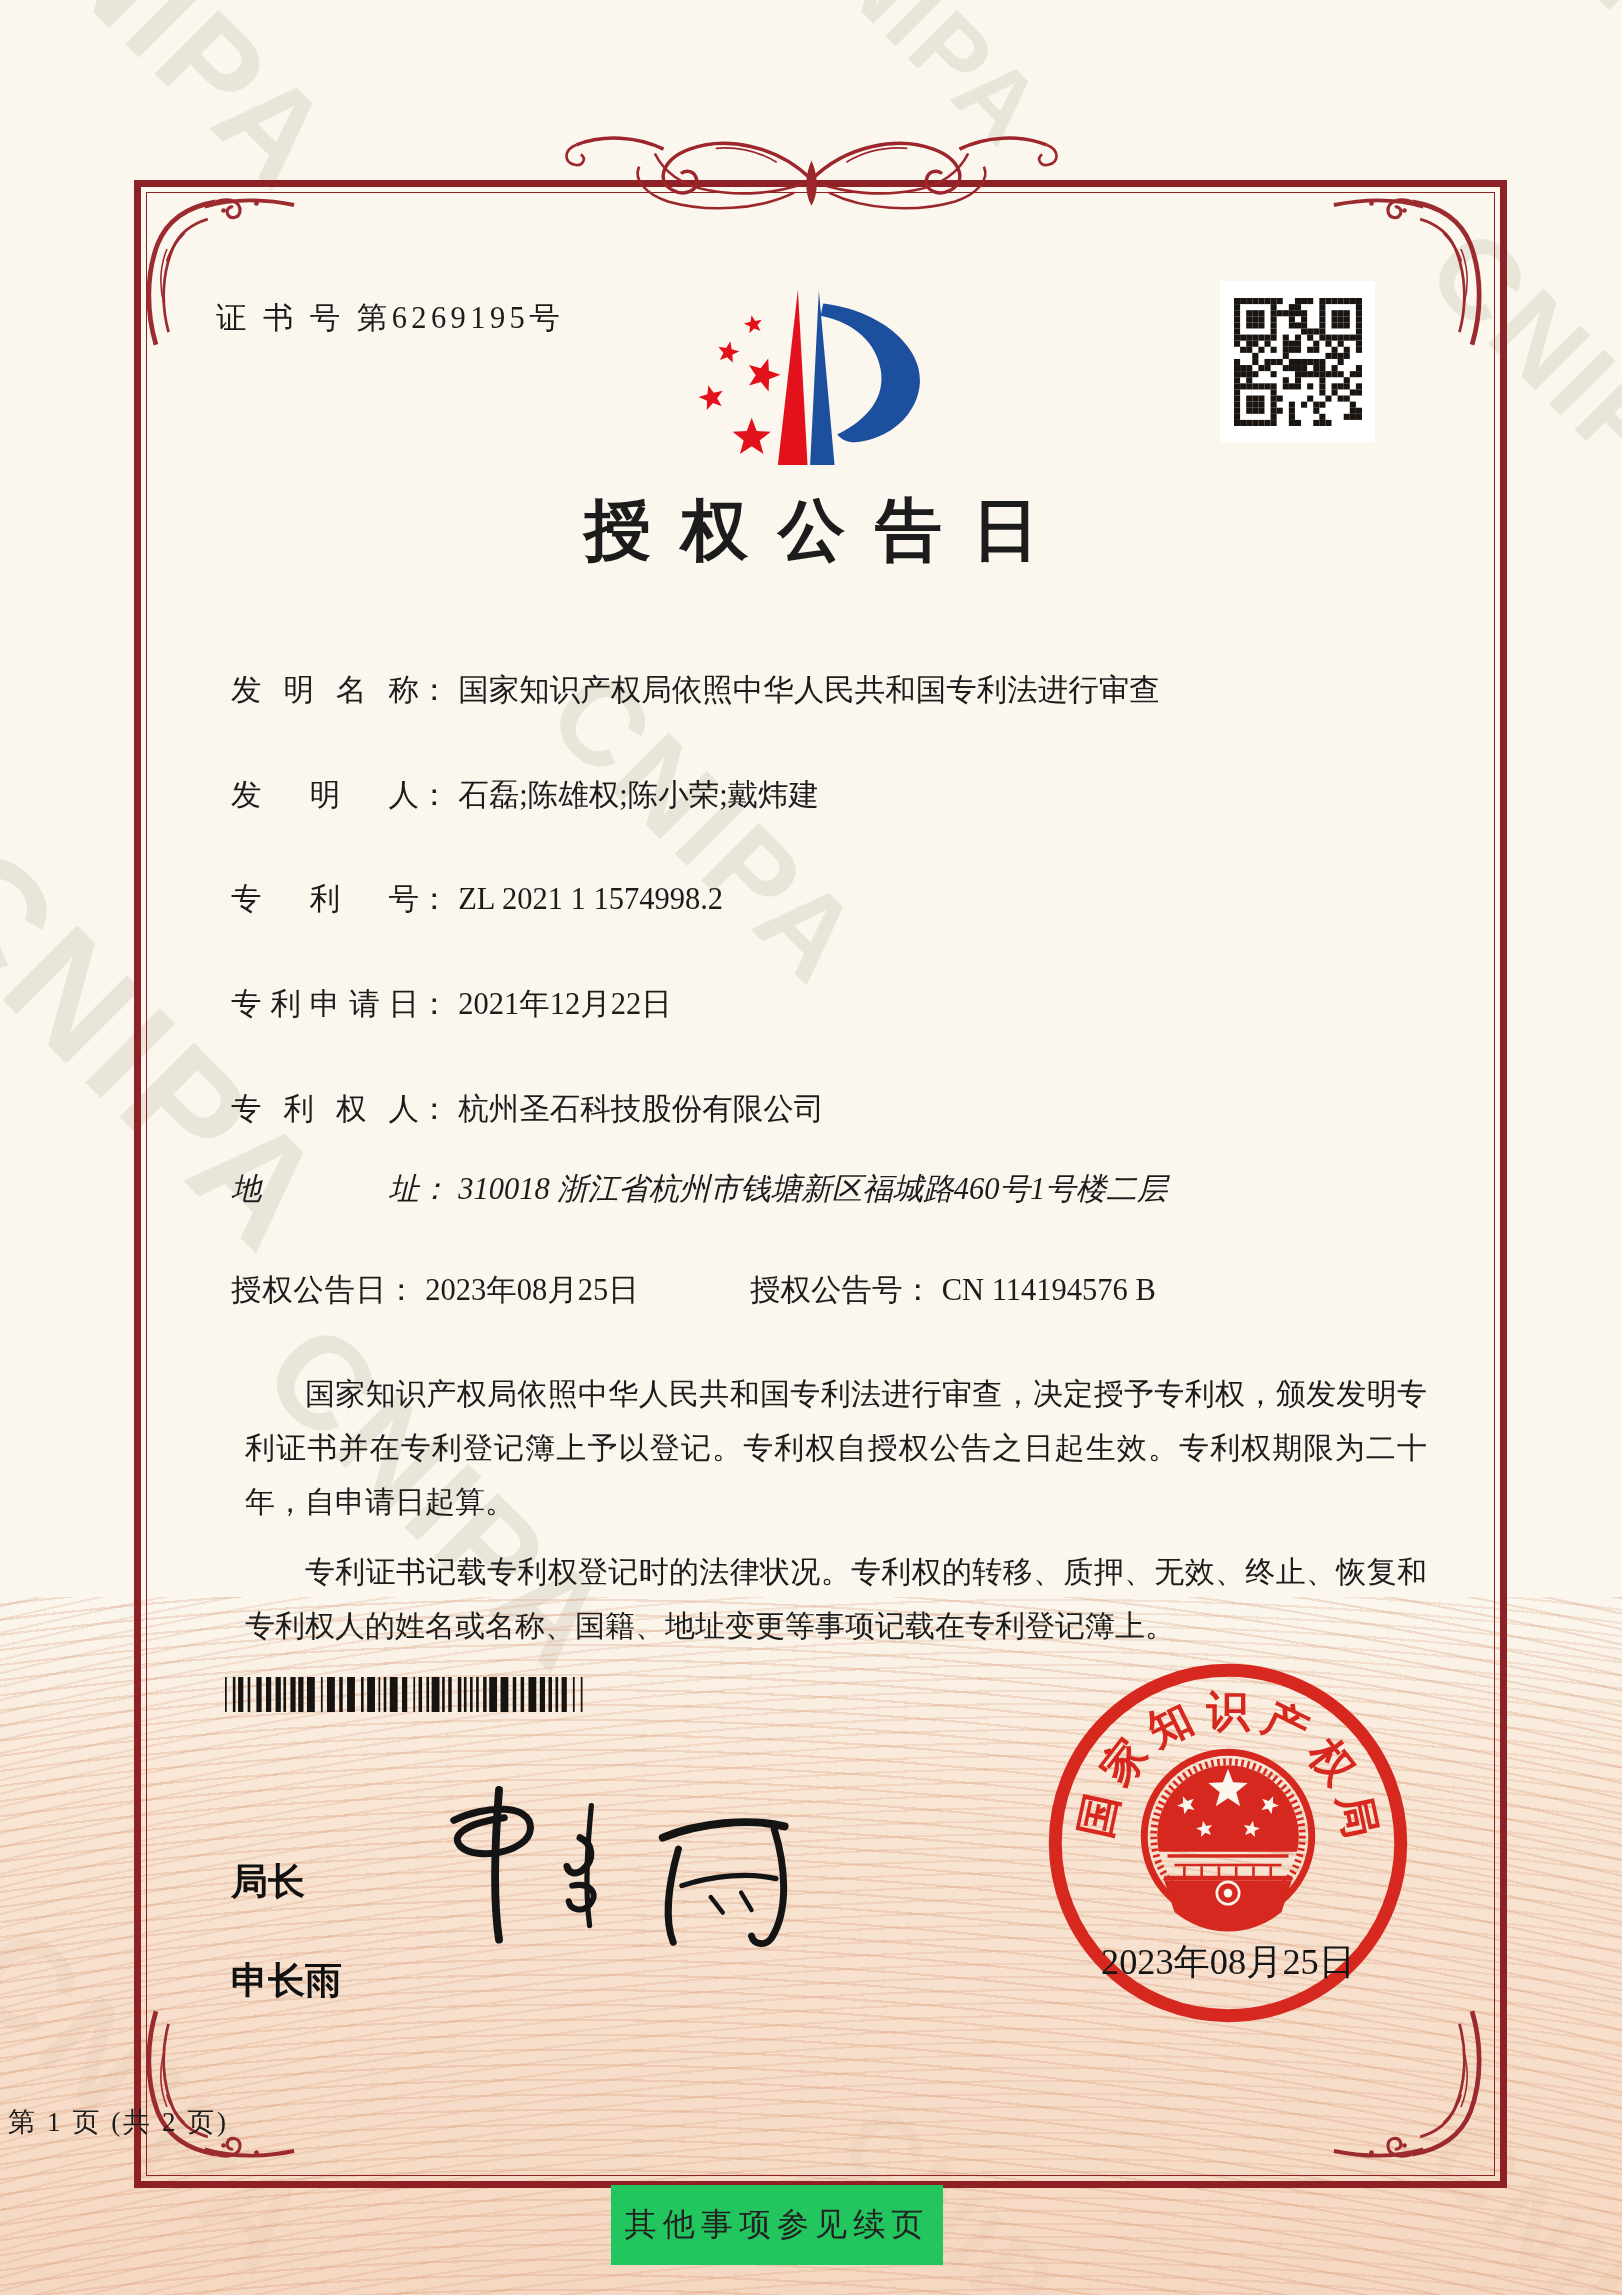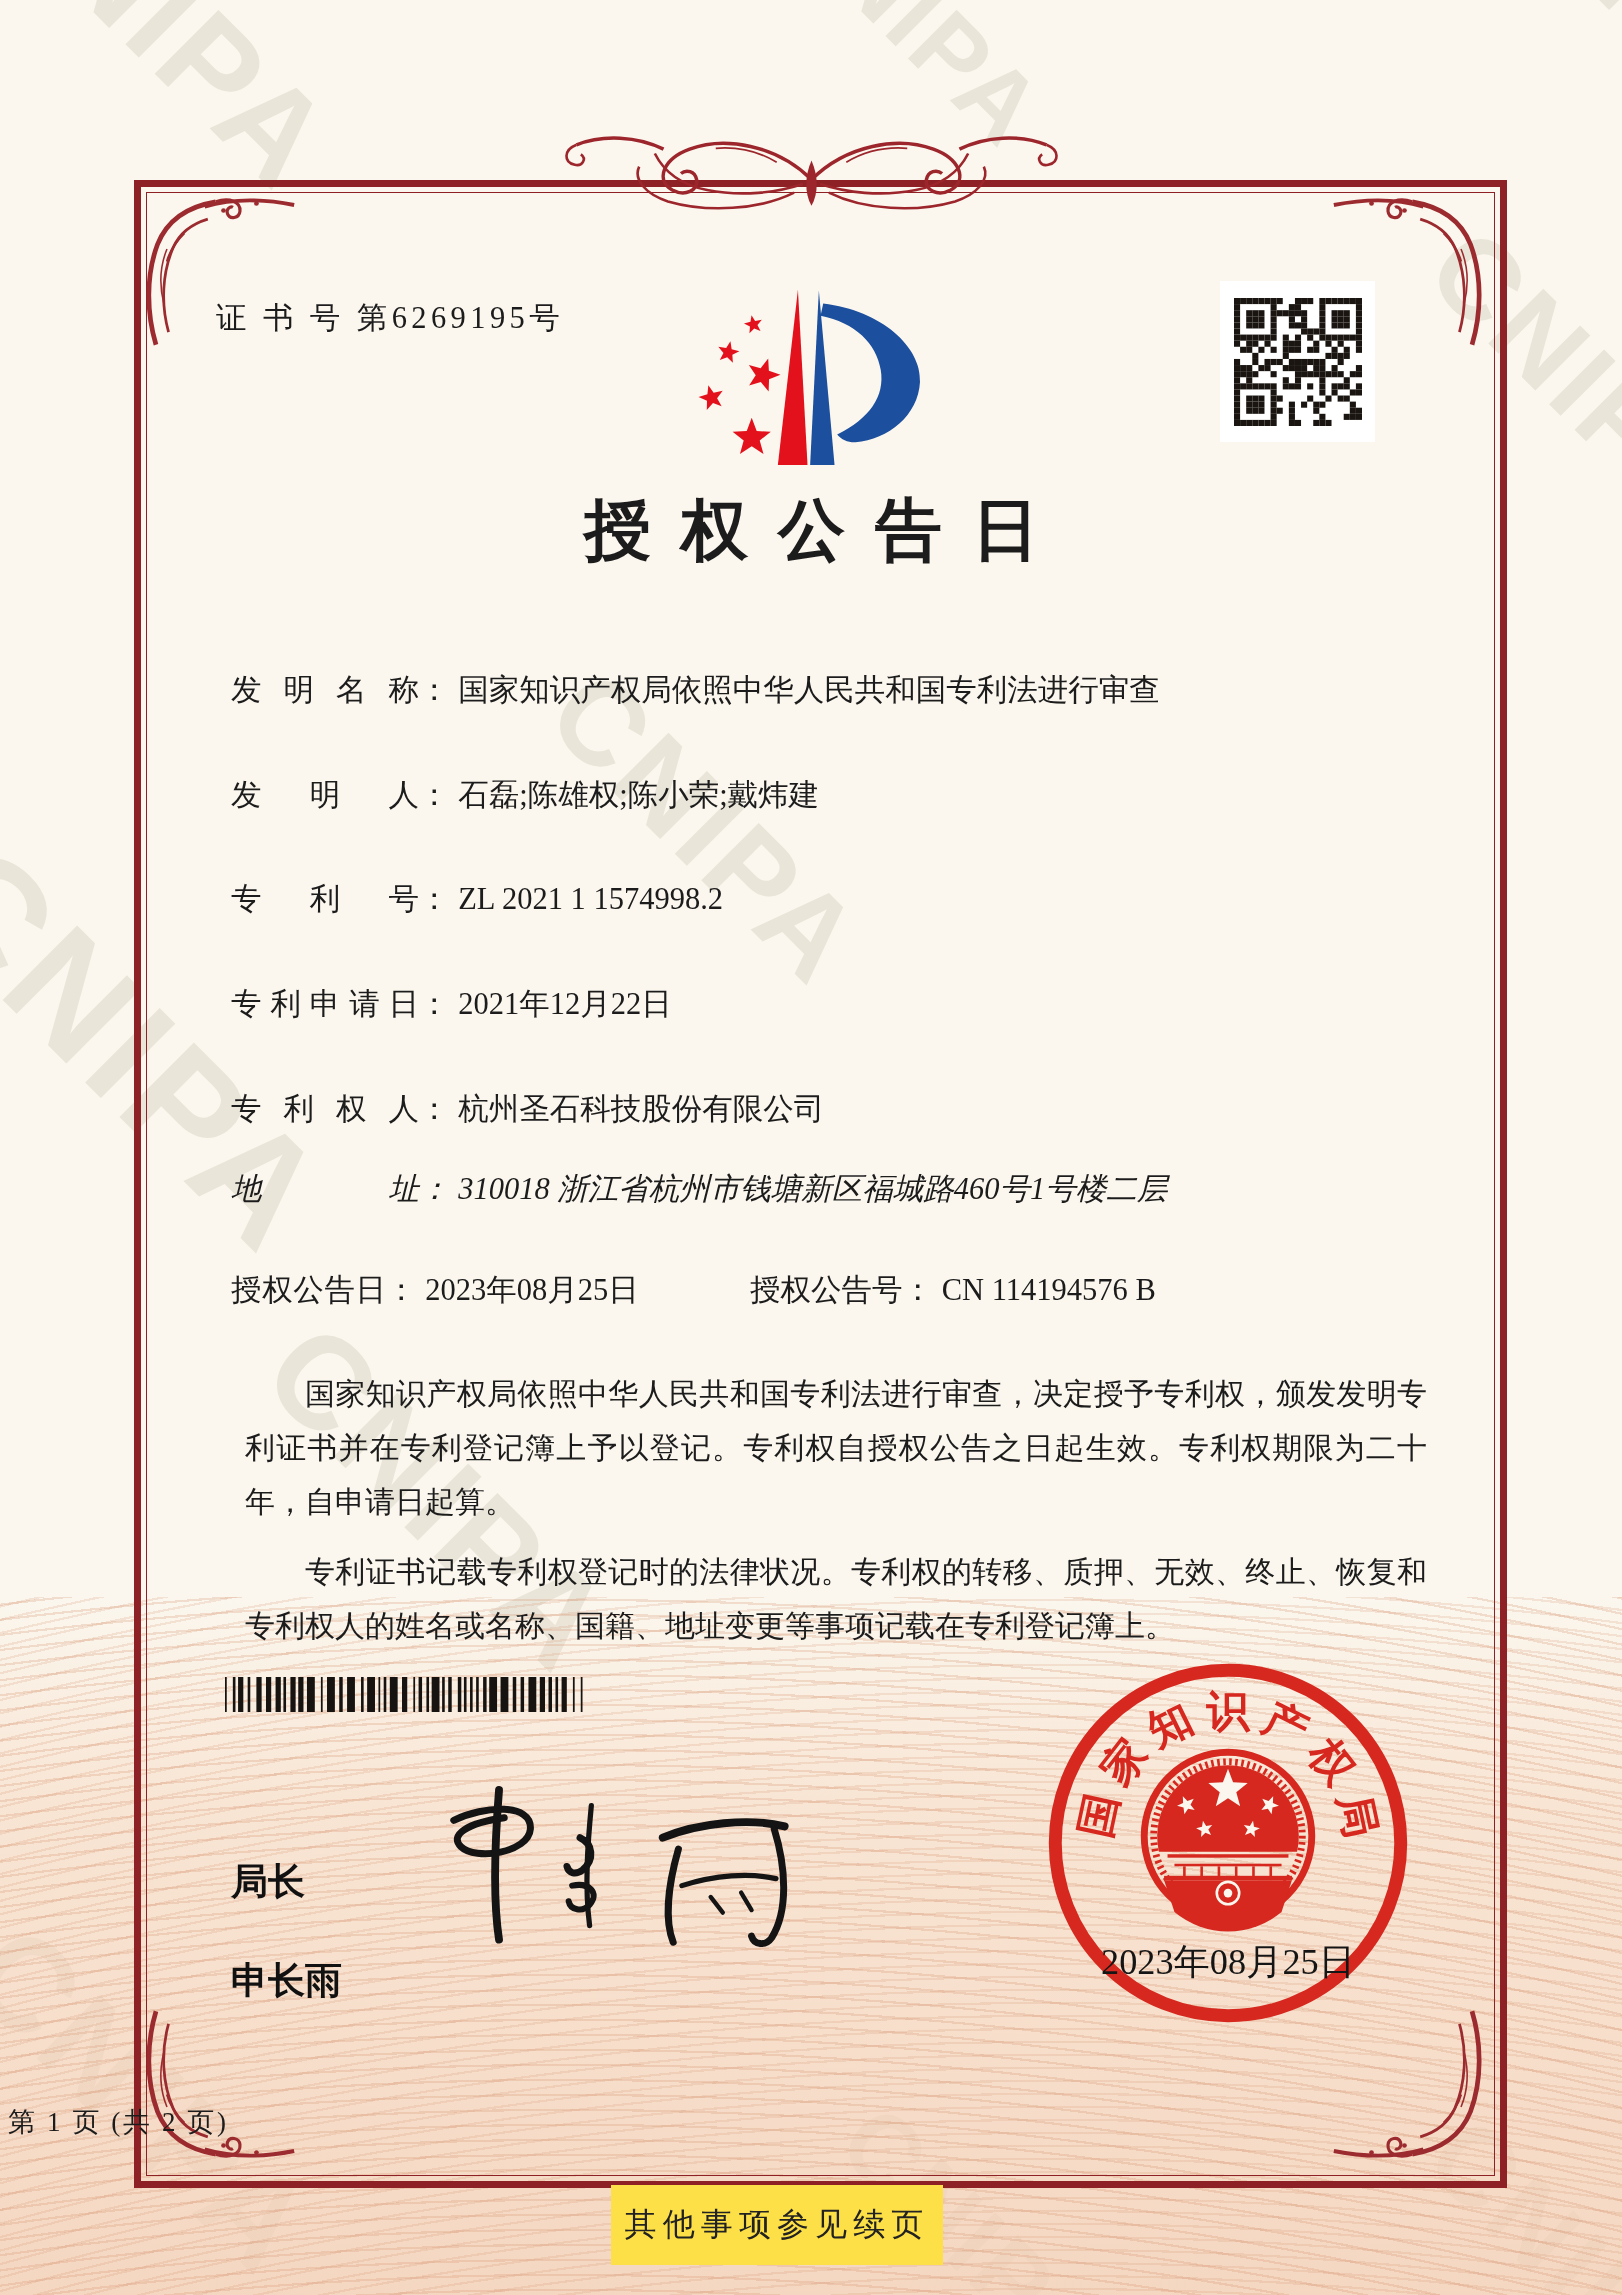--- a/index.html
+++ b/index.html
@@ -51,21 +51,21 @@
   .barcode{position:absolute;left:225px;top:1677px;width:361px;height:35px;}
 
   .chief{position:absolute;left:231px;top:1857px;font-family:Liberation Mono, monospace;
          font-weight:700;font-size:37px;color:#111;}
   .chief .name{display:block;margin-top:49px;}
   .signature{position:absolute;left:401px;top:1755px;width:419px;height:209px;}
 
   .seal{position:absolute;left:1038px;top:1653px;width:380px;height:380px;}
 
   .page-no{position:absolute;left:8px;top:2104px;width:1424px;text-align:left;font-size:27px;letter-spacing:2.6px;}
-  .cont-band{position:absolute;left:611px;top:2185px;width:332px;height:80px;background:#fde047;z-index:6;
+  .cont-band{position:absolute;left:611px;top:2185px;width:332px;height:80px;background:#22c55e;z-index:6;
              display:flex;align-items:center;justify-content:center;}
   .cont-band span{font-size:32px;letter-spacing:6.1px;color:#222;}
 </style>
 </head>
 <body>
 
 <div class="page">
 
   <div class="wm-layer">
       <div class="wm" style="left: -52px; top: -61px; font-size: 131px;">CNIPA</div>

